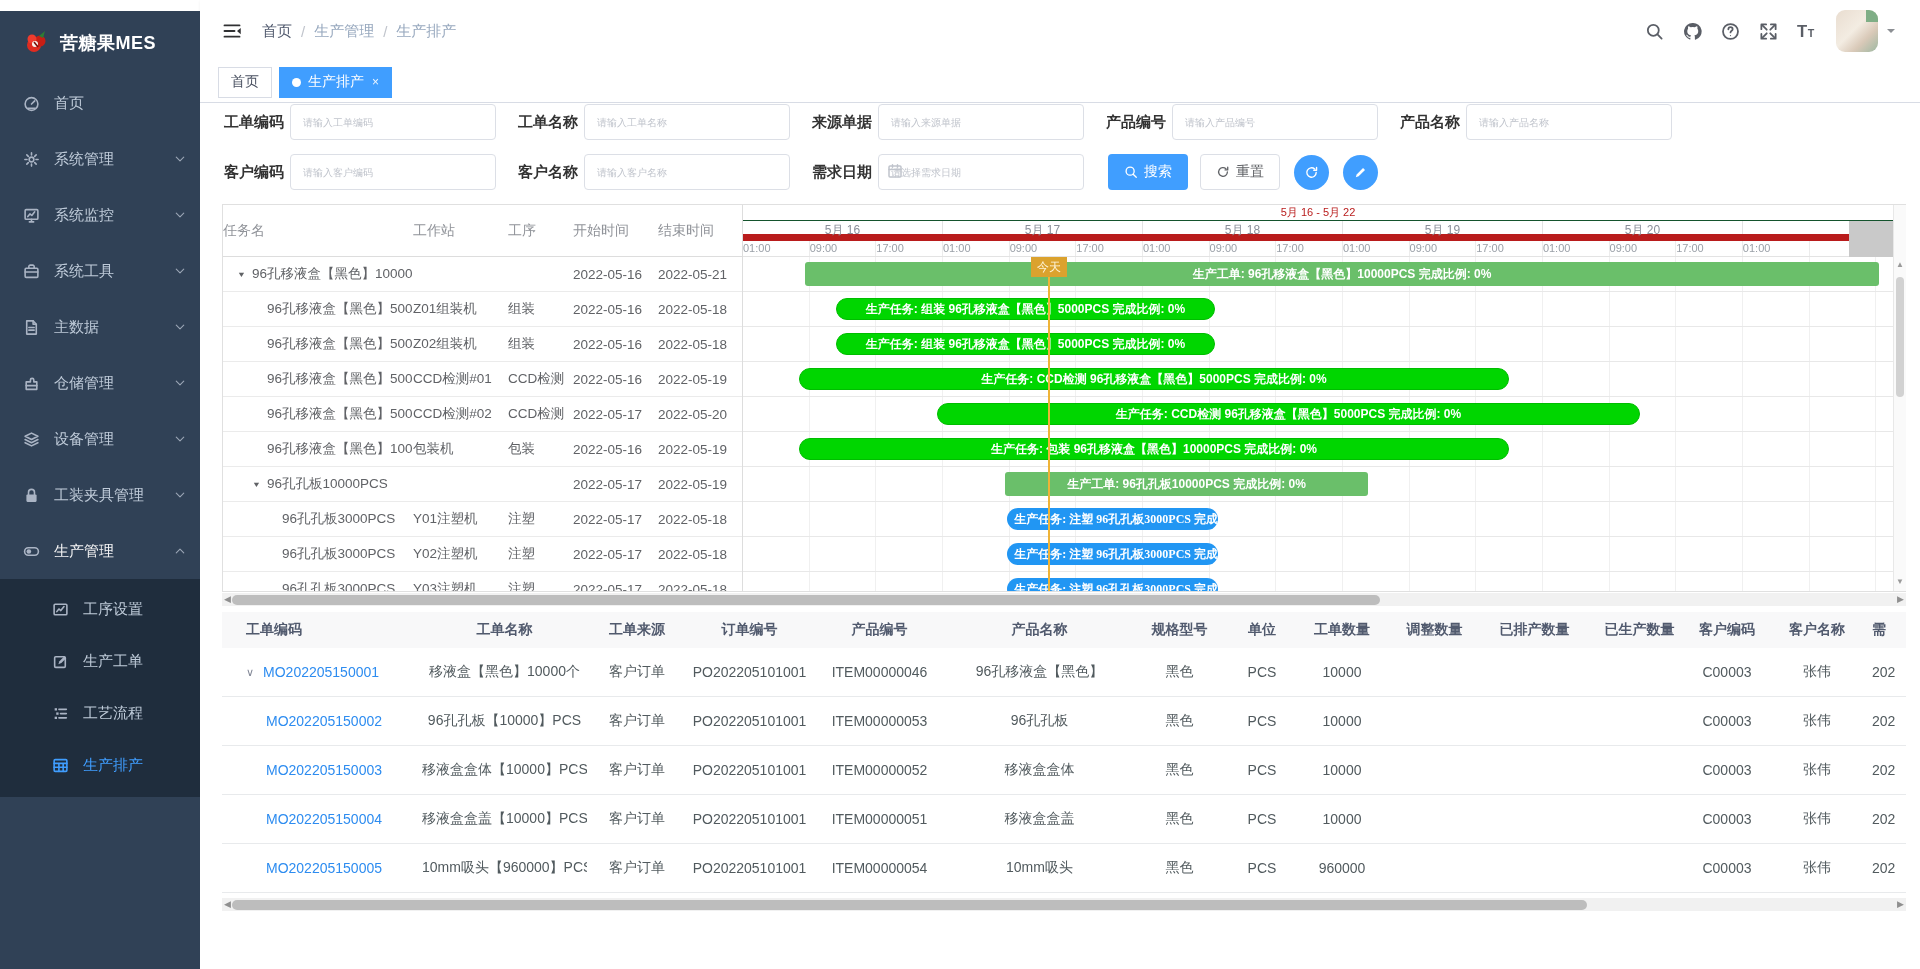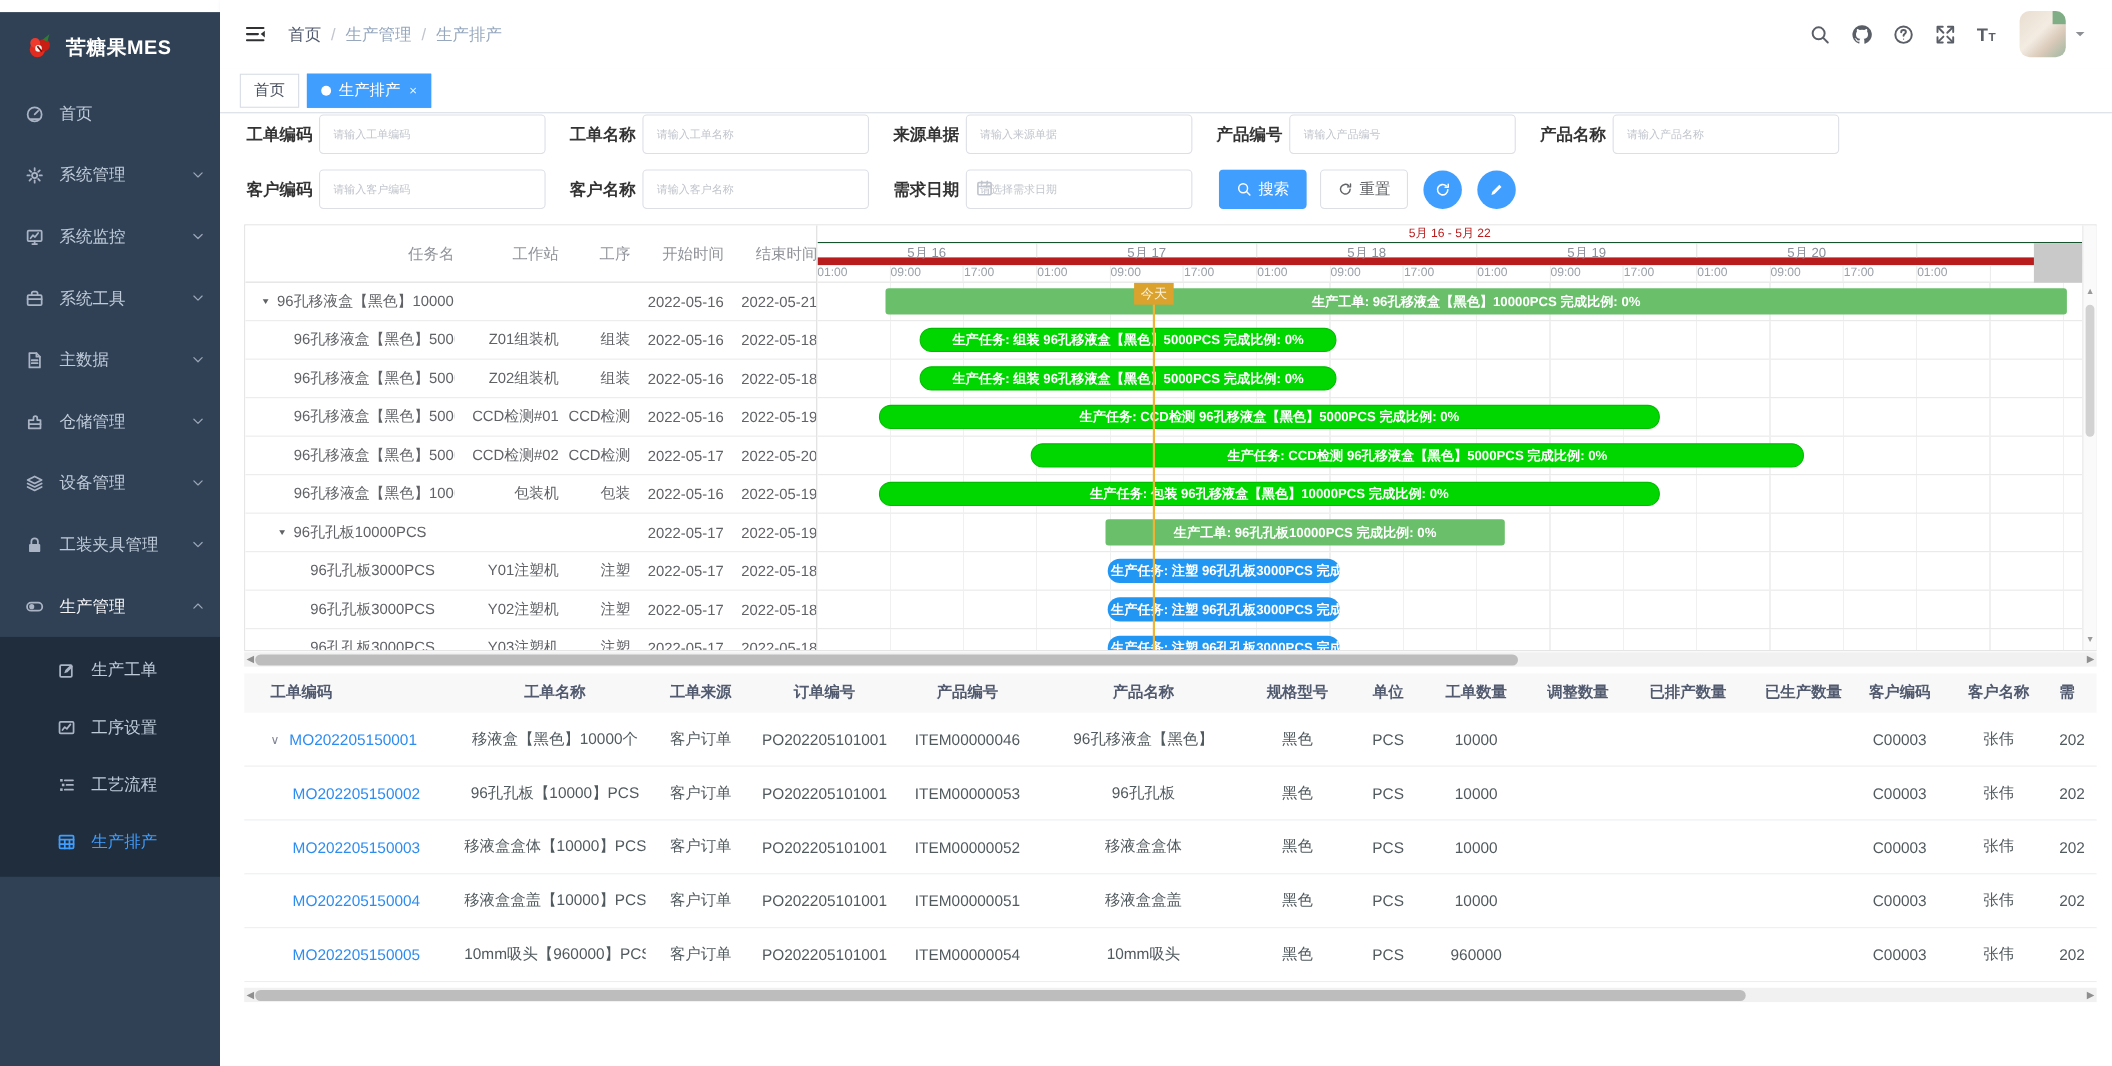--- a/index.html
+++ b/index.html
@@ -56,41 +56,41 @@
   .btn { height:36px; border-radius:4px; font-size:14px; display:inline-flex; align-items:center; cursor:pointer; border:1px solid transparent; padding:0 15px; font-family:inherit;}
   .btn svg { width:14px; height:14px; margin-right:6px;}
   .btn-search { background:#409eff; color:#fff; margin-left:2px;}
   .btn-reset { background:#fff; border-color:#dcdfe6; color:#606266; margin-left:12px;}
   .btn-circle { width:35px; height:35px; border-radius:50%; background:#409eff; color:#fff; border:none; display:inline-flex; align-items:center; justify-content:center; margin-left:14px; cursor:pointer;}
   .btn-circle svg { width:15px; height:15px;}
 
   .gantt { position:absolute; left:22px; top:204px; width:1684px; height:388px; border:1px solid #e0e0e0; background:#fff;}
   .gantt-left { position:absolute; left:0; top:0; width:520px; height:386px; border-right:1px solid #ddd; overflow:hidden; background:#fff; z-index:3;}
   .gl-header { height:52px; display:flex; align-items:center; border-bottom:1px solid #ddd; color:#909399; font-size:14px;}
-  .gl-h, .gl-c { flex:none; text-align:right; white-space:nowrap; overflow:hidden;}
+  .gl-h, .gl-c { flex:none; text-align:left; white-space:nowrap; overflow:hidden;}
   .w-name{width:190px;} .w-sta{width:95px;} .w-proc{width:65px;} .w-st{width:85px;} .w-en{width:85px;}
   .gl-row { height:35px; display:flex; align-items:center; border-bottom:1px solid #ebebeb; font-size:13.5px; color:#606266;}
   .gl-name { text-align:left; display:flex; align-items:center;}
   .tree-caret { font-size:9px; color:#606266; margin-right:6px; transform:scaleY(.85);}
   .gantt-right { position:absolute; left:520px; top:0; width:1150px; height:386px; overflow:hidden; background:#fff;}
   .g-range { height:16px; line-height:15px; text-align:center; font-size:11px; color:#b91c1c; border-bottom:1px solid #14532d;}
   .g-days { height:20px; display:flex; border-bottom:7px solid #b91c1c;}
   .g-day { flex:none; width:200px; border-right:1px solid #e3e3e3; text-align:center; font-size:12px; color:#8a8f99; line-height:19px;}
   .g-day.extra { width:150px; border-right:none;}
   .g-hours { height:16px; display:flex; border-bottom:1px solid #e3e3e3;}
   .g-hour { flex:none; width:66.66px; border-right:1px solid #ececec; font-size:11px; color:#9aa0a8; line-height:15px;}
   .gray-block { position:absolute; left:1106px; top:16px; width:44px; height:36px; background:#c9c9c9; z-index:2;}
   .gantt-body { position:relative; height:334px; overflow:hidden;}
   .g-row { height:35px; border-bottom:1px solid #e8e8e8; position:relative;
      background-image:repeating-linear-gradient(to right,transparent 0,transparent 65.66px,#f0f0f0 65.66px,#f0f0f0 66.66px),
        repeating-linear-gradient(to right,transparent 0,transparent 199px,#e3e3e3 199px,#e3e3e3 200px);}
   .bar { position:absolute; top:6px; height:22px; color:#fff; font-size:12px; font-weight:bold; white-space:nowrap; overflow:hidden; display:flex; align-items:center; justify-content:center; z-index:2; cursor:pointer;}
   .bar.order { background:#6abf6a; border-radius:3px; top:5px; height:24px;}
   .bar.task { background:#00d600; border:1px solid #00bd00; border-radius:11px;}
-  .bar.selected { background:#2196f3; border-radius:11px; justify-content:flex-start; padding-left:3px;}
+  .bar.selected { background:#2196f3; border-radius:11px; justify-content:flex-end; padding-left:3px;font-family:Liberation Serif, serif;}
   .today-line { position:absolute; top:0; width:2px; height:334px; background:#efb336; z-index:4;}
   .today-label { position:absolute; top:0; width:36px; height:20px; background:#dba22e; color:#fdf3d7; font-size:12px; text-align:center; line-height:20px; z-index:5;}
   .gantt-vscroll { position:absolute; left:1670px; top:0; width:13px; height:386px; background:#fafafa; border-left:1px solid #e8e8e8;}
   .vs-arrow { position:absolute; left:0; width:12px; text-align:center; font-size:8px; color:#9a9a9a; cursor:pointer;}
   .vs-thumb { position:absolute; left:2px; width:8px; border-radius:4px; background:#d2d2d2;}
   .hscroll { position:absolute; left:22px; width:1684px; height:13px; background:#f1f1f1; }
   .hscroll.g { top:593px; } .hscroll.t { top:898px; }
   .hs-thumb { position:absolute; top:1.5px; height:10px; border-radius:5px; background:#bdbdbd; cursor:pointer;}
   .hs-arrow { position:absolute; top:0; font-size:9px; line-height:13px; color:#8f8f8f; cursor:pointer;}
 
@@ -244,34 +244,34 @@
         <span class="menu-arrow">
           <svg viewBox="0 0 16 16" fill="none" stroke="currentColor" stroke-width="1.5" stroke-linecap="round" stroke-linejoin="round">
             <path d="M3 10.5l5-5 5 5"></path>
           </svg>
         </span>
       </div>
       <div class="submenu">
         <div class="submenu-item">
           <span class="mi-icon">
             <svg viewBox="0 0 16 16" fill="none" stroke="currentColor" stroke-width="1.5" stroke-linecap="round" stroke-linejoin="round">
+              <rect x="2" y="3" width="12" height="10" rx="1"></rect>
+              <path d="M4.5 10l2-2.5 1.8 1.5 3-3.8"></path>
+            </svg>
+          </span>
+          <span class="mi-label">工序设置</span>
+        </div>
+        <div class="submenu-item">
+          <span class="mi-icon">
+            <svg viewBox="0 0 16 16" fill="none" stroke="currentColor" stroke-width="1.5" stroke-linecap="round" stroke-linejoin="round">
               <rect x="2.5" y="3.5" width="10" height="10" rx="1"></rect>
               <path d="M6 10.5l1-2.8 4.6-4.6 1.8 1.8-4.6 4.6z" fill="currentColor" stroke="none"></path>
             </svg>
           </span>
           <span class="mi-label">生产工单</span>
-        </div>
-        <div class="submenu-item">
-          <span class="mi-icon">
-            <svg viewBox="0 0 16 16" fill="none" stroke="currentColor" stroke-width="1.5" stroke-linecap="round" stroke-linejoin="round">
-              <rect x="2" y="3" width="12" height="10" rx="1"></rect>
-              <path d="M4.5 10l2-2.5 1.8 1.5 3-3.8"></path>
-            </svg>
-          </span>
-          <span class="mi-label">工序设置</span>
         </div>
         <div class="submenu-item">
           <span class="mi-icon">
             <svg viewBox="0 0 16 16" fill="none" stroke="currentColor" stroke-width="1.5" stroke-linecap="round" stroke-linejoin="round">
               <rect x="2.5" y="3" width="2.2" height="2.2" fill="currentColor" stroke="none"></rect>
               <path d="M6.5 4.1H13.5"></path>
               <rect x="4" y="7" width="2.2" height="2.2" fill="currentColor" stroke="none"></rect>
               <path d="M8 8.1h5.5"></path>
               <rect x="2.5" y="11" width="2.2" height="2.2" fill="currentColor" stroke="none"></rect>
               <path d="M6.5 12.1h7"></path>

